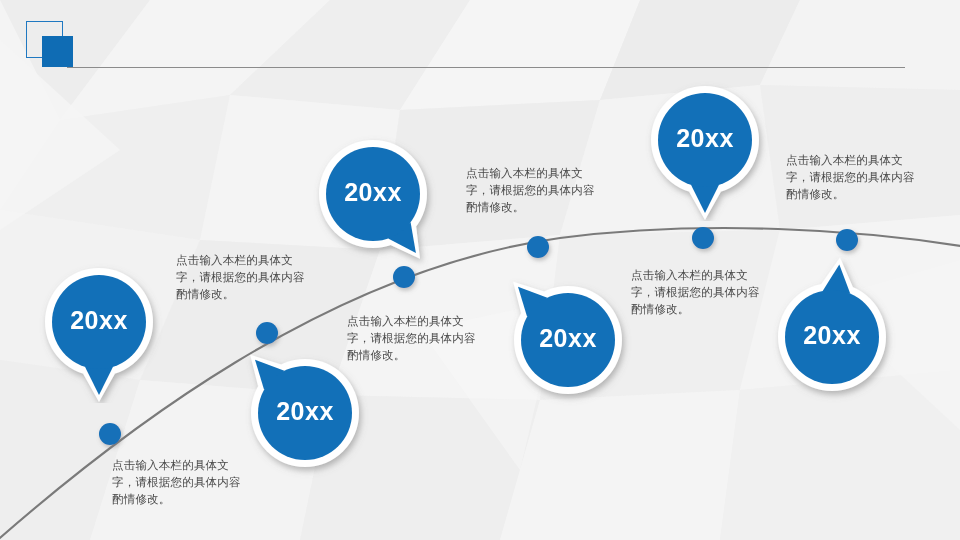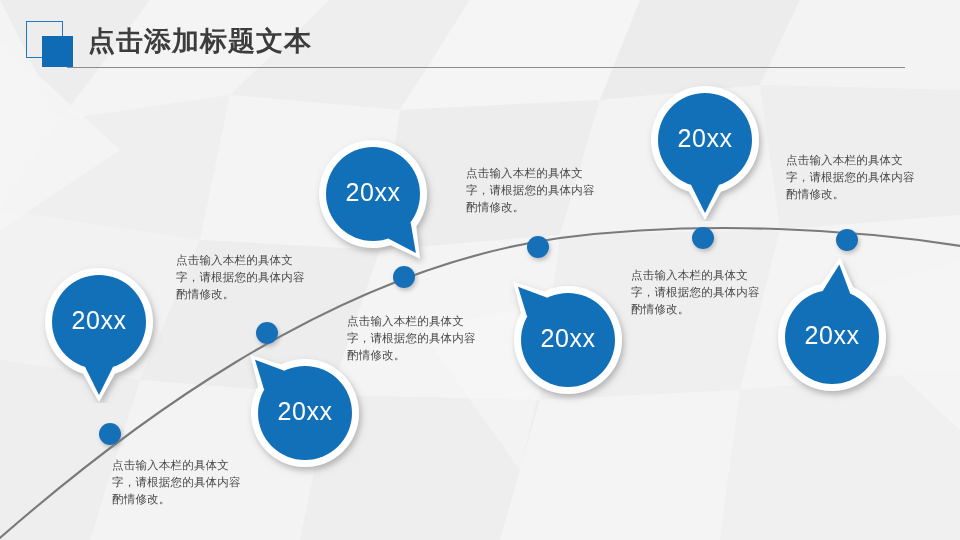--- a/index.html
+++ b/index.html
@@ -81,21 +81,21 @@
     position: absolute;
     z-index: 4;
   }
   .balloon-label {
     position: absolute;
     left: 0;
     width: 100%;
     text-align: center;
     color: #ffffff;
     font-size: 25px;
-    font-weight: normal;
+    font-weight: bold;
     letter-spacing: 0.5px;
     pointer-events: none;
   }
 
   
   .note {
     position: absolute;
     z-index: 6;
     font-size: 11.5px;
     line-height: 17px;
@@ -134,21 +134,20 @@
     <polygon points="540,400 740,390 720,540 500,540" fill="#f4f4f4"></polygon>
     <polygon points="740,390 960,370 960,540 720,540" fill="#f0f0f0"></polygon>
     <polygon points="0,40 120,150 0,230" fill="#f6f6f6" opacity="0.75"></polygon>
     <polygon points="420,330 560,300 520,470" fill="#f6f6f6" opacity="0.6"></polygon>
     <polygon points="820,300 960,260 960,430" fill="#f5f5f5" opacity="0.7"></polygon>
   </svg>
 
   <div id="header">
     <div id="logo-square-outline"></div>
     <div id="logo-square-filled"></div>
-    <div id="title-text">点击添加标题文本</div>
     <div id="title-rule"></div>
   </div>
 
   <svg id="arc-layer" viewBox="0 0 960 540">
     <defs>
       <filter id="dot-shadow" x="-60%" y="-60%" width="220%" height="220%">
         <feDropShadow dx="1.5" dy="2.5" stdDeviation="2.2" flood-color="#7e7e7e" flood-opacity="0.45"></feDropShadow>
       </filter>
       <filter id="balloon-shadow" x="-40%" y="-40%" width="190%" height="190%">
         <feDropShadow dx="2" dy="3.5" stdDeviation="3.2" flood-color="#767676" flood-opacity="0.5"></feDropShadow>

